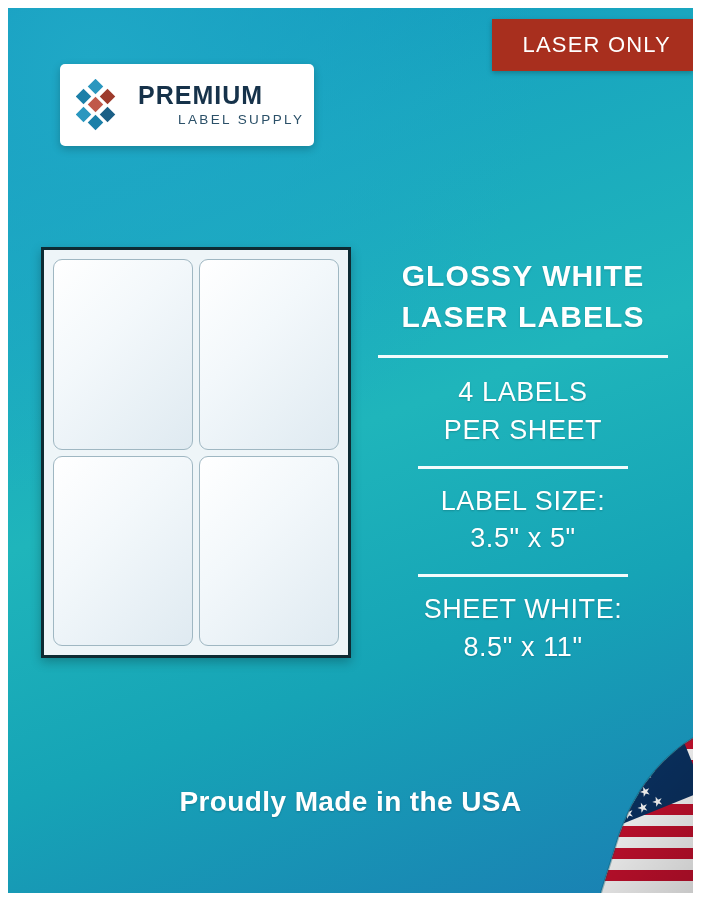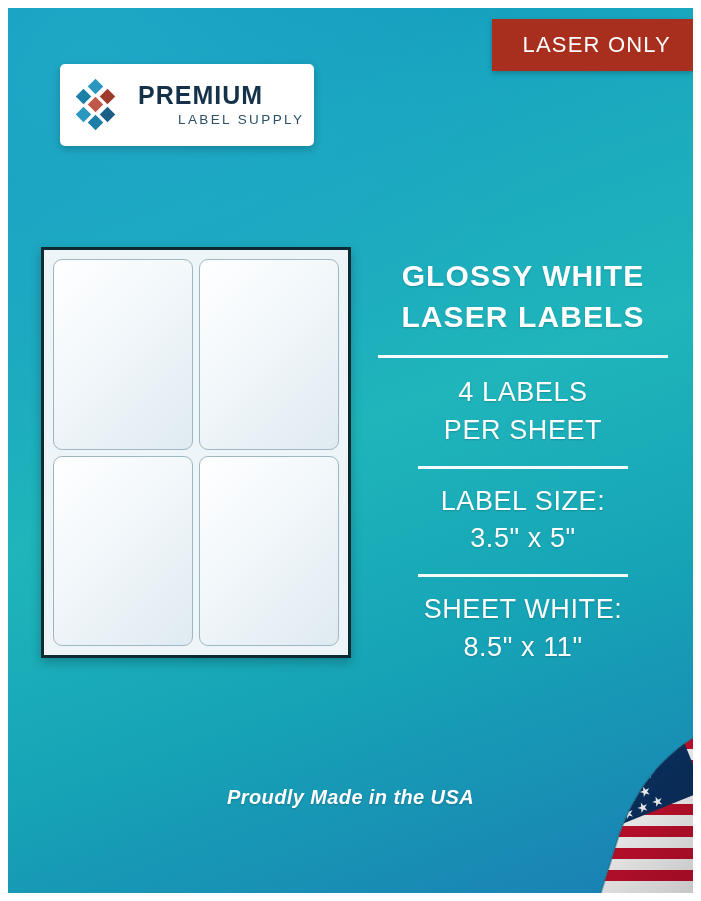--- a/index.html
+++ b/index.html
@@ -152,22 +152,21 @@
     letter-spacing: 0.6px;
     text-shadow: 0 1px 2px rgba(0,0,0,0.18);
   }
   .made-in {
     position: absolute;
     left: 0;
     right: 0;
     top: 778px;
     text-align: center;
     color: #ffffff;
-    font-size: 20px;
-    font-style: italic;
+    font-size: 28px;
     font-weight: bold;
     letter-spacing: 0.4px;
     text-shadow: 0 1px 2px rgba(0,0,0,0.2);
   }
   .made-in .usa {
     font-weight: bold;
   }
   
   .curl {
     position: absolute;

